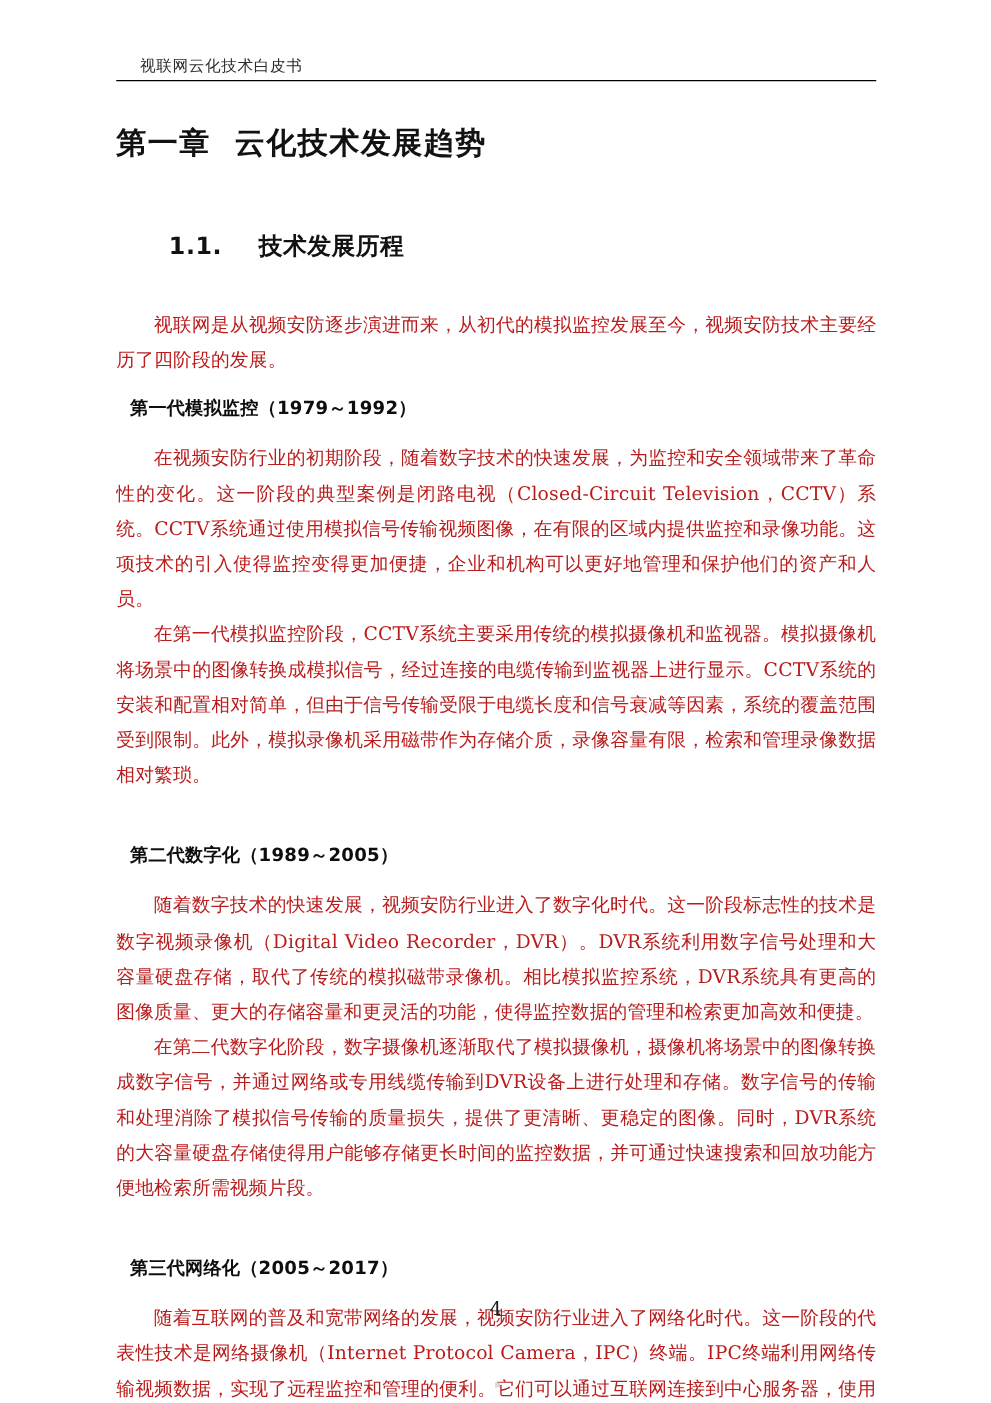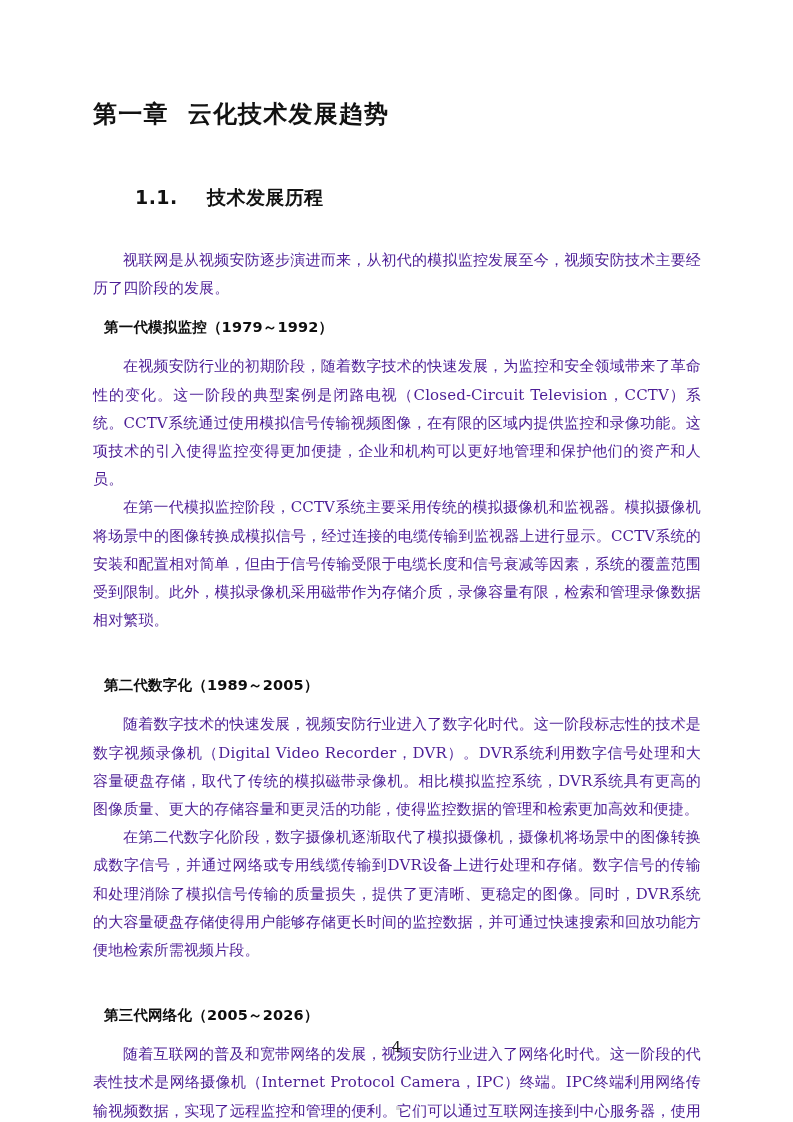--- a/index.html
+++ b/index.html
@@ -90,21 +90,21 @@
     color: #0e0e0e;
     letter-spacing: 0.2px;
     white-space: nowrap;
   }
 
   p.body-par {
     font-family: "DejaVu Serif", "Liberation Serif", serif;
     font-size: 15px;
     line-height: 28.2px;
     margin: 0;
-    color: #4c1d95;
+    color: #b91c1c;
     text-align: justify;
     text-justify: inter-ideograph;
     text-indent: 2em;
     letter-spacing: 0.15px;
     word-break: break-all;
   }
   .gap-med   { height: 26px; }
 
   
   .page-footer {
@@ -127,20 +127,24 @@
     width: 4px;
     height: 4px;
     background: #d8d8d8;
   }
 </style>
 </head>
 <body>
 
 <div class="page">
 
+  <div class="page-header">
+    <div class="header-text">视联网云化技术白皮书</div>
+    <hr class="header-rule">
+  </div>
 
   <div class="content">
 
     <h1 class="chapter-title">第一章  云化技术发展趋势</h1>
 
     <h2 class="section-title">
       <span class="sec-num">1.1.</span><span>技术发展历程</span>
     </h2>
 
     <p class="body-par">视联网是从视频安防逐步演进而来，从初代的模拟监控发展至今，视频安防技术主要经历了四阶段的发展。</p>
@@ -150,21 +154,21 @@
     <p class="body-par">在第一代模拟监控阶段，CCTV系统主要采用传统的模拟摄像机和监视器。模拟摄像机将场景中的图像转换成模拟信号，经过连接的电缆传输到监视器上进行显示。CCTV系统的安装和配置相对简单，但由于信号传输受限于电缆长度和信号衰减等因素，系统的覆盖范围受到限制。此外，模拟录像机采用磁带作为存储介质，录像容量有限，检索和管理录像数据相对繁琐。</p>
 
     <div class="gap-med"></div>
 
     <h3 class="sub-heading">第二代数字化（1989～2005）</h3>
     <p class="body-par">随着数字技术的快速发展，视频安防行业进入了数字化时代。这一阶段标志性的技术是数字视频录像机（Digital Video Recorder，DVR）。DVR系统利用数字信号处理和大容量硬盘存储，取代了传统的模拟磁带录像机。相比模拟监控系统，DVR系统具有更高的图像质量、更大的存储容量和更灵活的功能，使得监控数据的管理和检索更加高效和便捷。</p>
     <p class="body-par">在第二代数字化阶段，数字摄像机逐渐取代了模拟摄像机，摄像机将场景中的图像转换成数字信号，并通过网络或专用线缆传输到DVR设备上进行处理和存储。数字信号的传输和处理消除了模拟信号传输的质量损失，提供了更清晰、更稳定的图像。同时，DVR系统的大容量硬盘存储使得用户能够存储更长时间的监控数据，并可通过快速搜索和回放功能方便地检索所需视频片段。</p>
 
     <div class="gap-med"></div>
 
-    <h3 class="sub-heading">第三代网络化（2005～2026）</h3>
+    <h3 class="sub-heading">第三代网络化（2005～2017）</h3>
     <p class="body-par">随着互联网的普及和宽带网络的发展，视频安防行业进入了网络化时代。这一阶段的代表性技术是网络摄像机（Internet Protocol Camera，IPC）终端。IPC终端利用网络传输视频数据，实现了远程监控和管理的便利。它们可以通过互联网连接到中心服务器，使用户能够随时随地通过电脑或移动设备监控和管理监控点。网络化技术的引入大</p>
 
   </div>
 
   <div class="page-footer">
     <span class="folio">4</span>
   </div>
 
   <div class="bottom-mark"></div>
 

